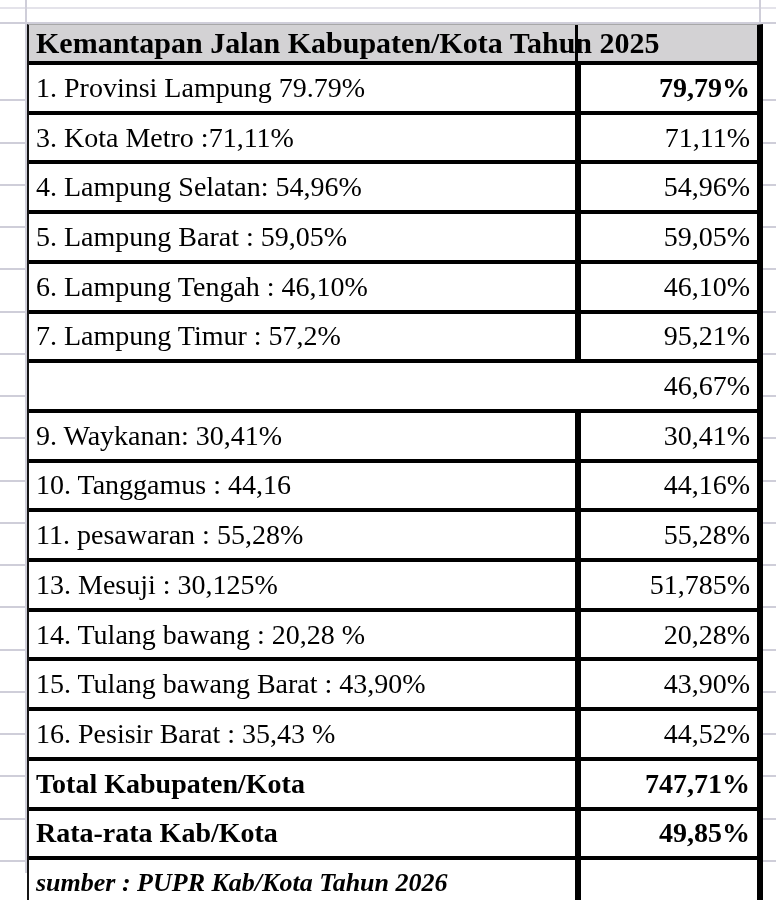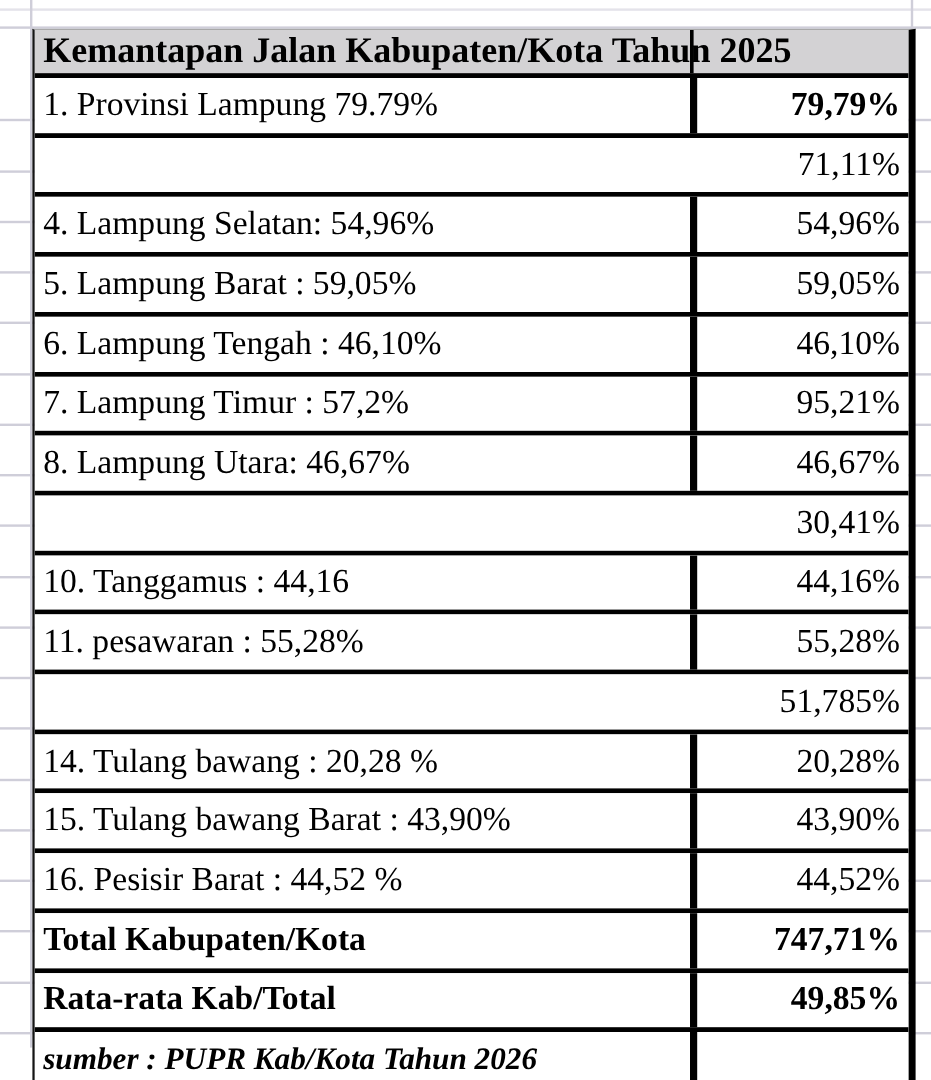--- a/index.html
+++ b/index.html
@@ -73,74 +73,76 @@
   <div id="title-row" style="background: rgb(211, 210, 212);">
     <div id="title-divider"></div>
     <div id="table-title">Kemantapan Jalan Kabupaten/Kota Tahun 2025</div>
   </div>
   <div id="table-rows">
       <div class="row">
         <div class="cell cell-l">1. Provinsi Lampung 79.79%</div>
         <div class="cell cell-r b">79,79%</div>
       </div>
       <div class="row">
+        <div class="cell cell-l">3. Kota Metro :71,11%</div>
         <div class="cell cell-r">71,11%</div>
       </div>
       <div class="row">
         <div class="cell cell-l">4. Lampung Selatan: 54,96%</div>
         <div class="cell cell-r">54,96%</div>
       </div>
       <div class="row">
         <div class="cell cell-l">5. Lampung Barat : 59,05%</div>
         <div class="cell cell-r">59,05%</div>
       </div>
       <div class="row">
         <div class="cell cell-l">6. Lampung Tengah : 46,10%</div>
         <div class="cell cell-r">46,10%</div>
       </div>
       <div class="row">
         <div class="cell cell-l">7. Lampung Timur : 57,2%</div>
         <div class="cell cell-r">95,21%</div>
       </div>
       <div class="row">
-        <div class="cell cell-l">8. Lampung Utara: 46,67%</div>
         <div class="cell cell-r">46,67%</div>
       </div>
       <div class="row">
+        <div class="cell cell-l">9. Waykanan: 30,41%</div>
         <div class="cell cell-r">30,41%</div>
       </div>
       <div class="row">
         <div class="cell cell-l">10. Tanggamus : 44,16</div>
         <div class="cell cell-r">44,16%</div>
       </div>
       <div class="row">
         <div class="cell cell-l">11. pesawaran : 55,28%</div>
         <div class="cell cell-r">55,28%</div>
       </div>
       <div class="row">
+        <div class="cell cell-l">13. Mesuji : 30,125%</div>
         <div class="cell cell-r">51,785%</div>
       </div>
       <div class="row">
         <div class="cell cell-l">14. Tulang bawang : 20,28 %</div>
         <div class="cell cell-r">20,28%</div>
       </div>
       <div class="row">
         <div class="cell cell-l">15. Tulang bawang Barat : 43,90%</div>
         <div class="cell cell-r">43,90%</div>
       </div>
       <div class="row">
-        <div class="cell cell-l">16. Pesisir Barat : 44,52 %</div>
+        <div class="cell cell-l">16. Pesisir Barat : 35,43 %</div>
         <div class="cell cell-r">44,52%</div>
       </div>
       <div class="row">
         <div class="cell cell-l b">Total Kabupaten/Kota</div>
         <div class="cell cell-r b">747,71%</div>
       </div>
       <div class="row">
-        <div class="cell cell-l b">Rata-rata Kab/Total</div>
+        <div class="cell cell-l b">Rata-rata Kab/Kota</div>
         <div class="cell cell-r b">49,85%</div>
       </div>
       <div class="row">
         <div class="cell cell-l b i">sumber : PUPR Kab/Kota Tahun 2026</div>
         <div class="cell cell-r"></div>
       </div>
     </div>
 </div>
 
 </body></html>

